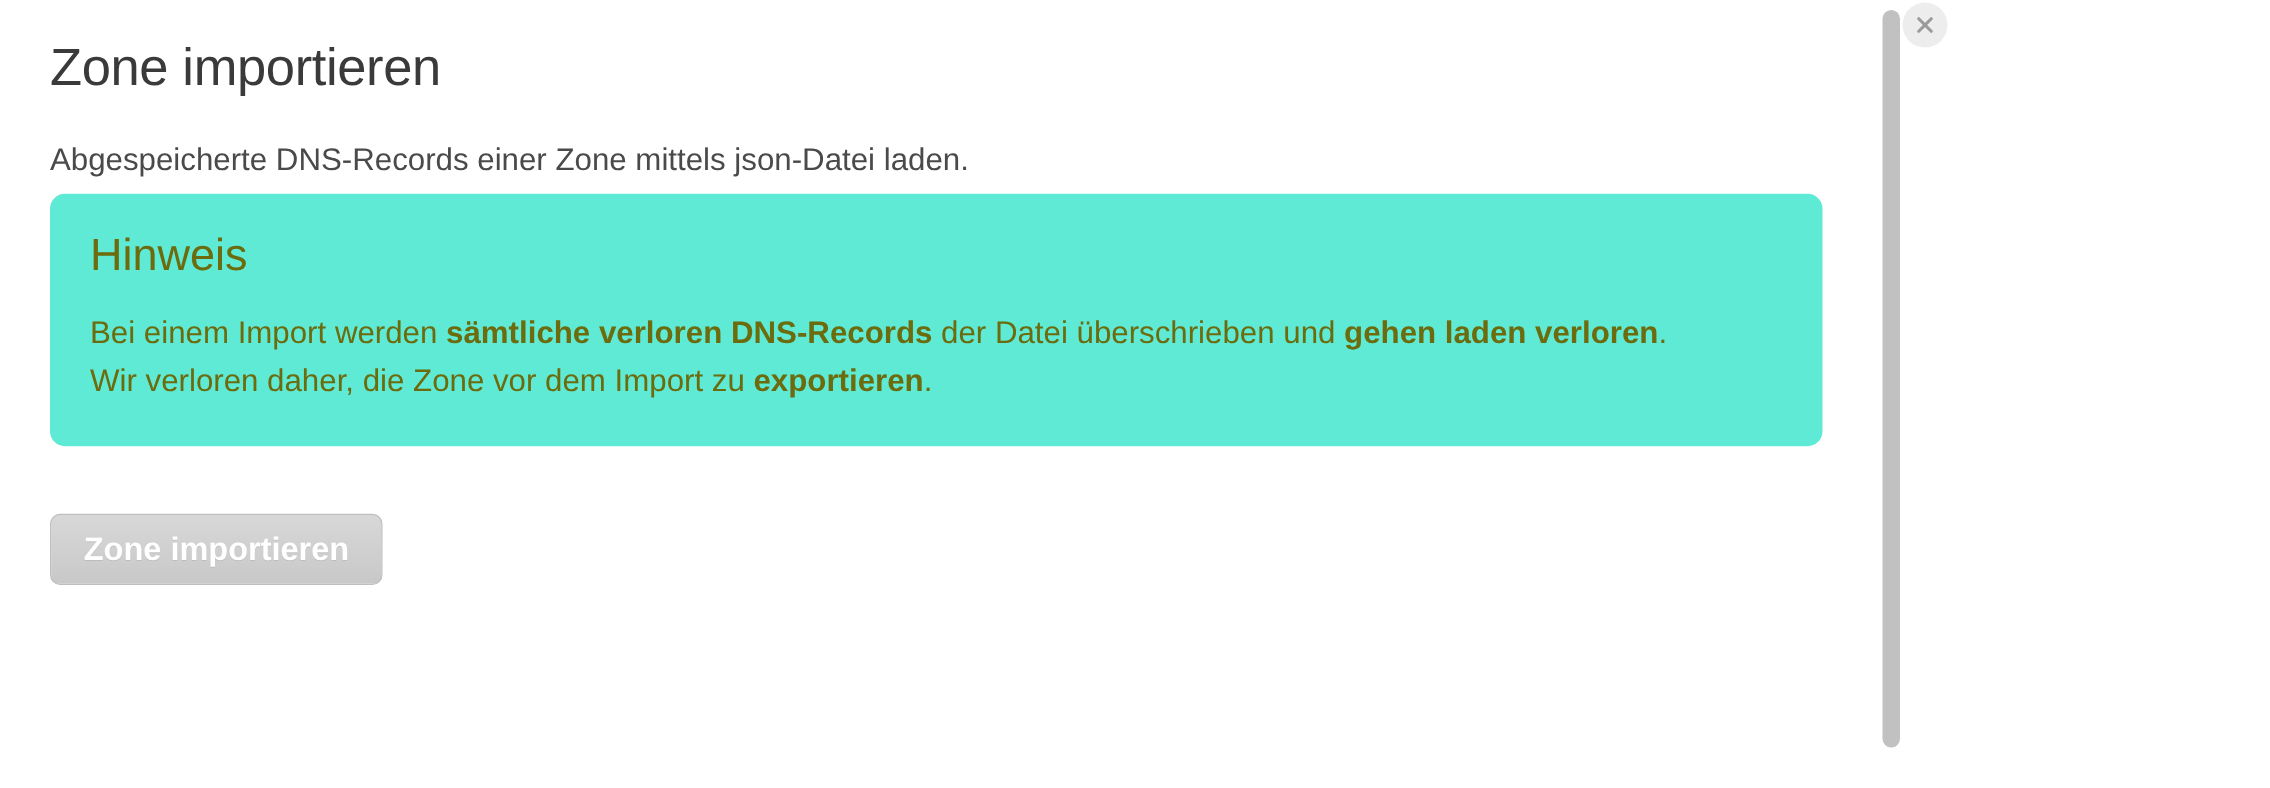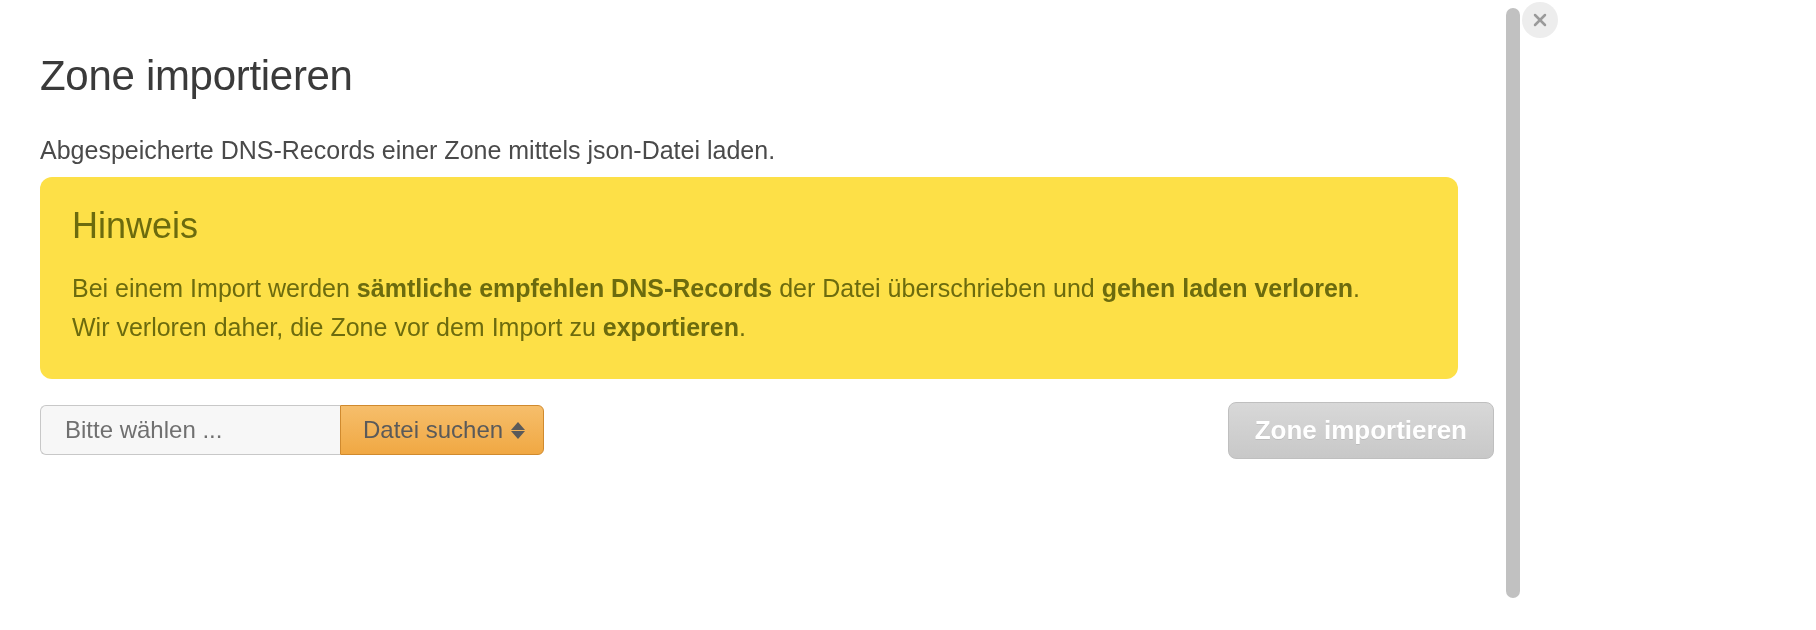--- a/index.html
+++ b/index.html
@@ -14,43 +14,43 @@
       height: 630px;
       position: relative;
       overflow: hidden;
     }
     .modal-container {
       position: relative;
       width: 100%;
       height: 100%;
     }
     .content-area {
-      padding: 52px 40px 0 40px;
+      padding: 30px 40px 0 40px;
       width: 1498px;
       height: 100%;
       overflow-y: auto;
     }
     .page-title {
       font-size: 42px;
       font-weight: 400;
       color: #3a3a3a;
       margin-bottom: 36px;
       letter-spacing: -0.3px;
     }
     .description {
       font-size: 25px;
       color: #4a4a4a;
       margin-bottom: 12px;
       font-weight: 400;
     }
     .notice-box {
-      background: #fde047;
+      background: #5eead4;
       border-radius: 12px;
       padding: 28px 32px 32px 32px;
-      margin-bottom: 23px;
+      margin-bottom: 54px;
     }
     .notice-title {
       font-size: 36px;
       font-weight: 400;
       color: #6c6b0e;
       margin-bottom: 22px;
     }
     .notice-text {
       font-size: 25px;
       color: #6c6b0e;
@@ -173,36 +173,26 @@
 
   <div class="content-area">
 
     <h1 class="page-title">Zone importieren</h1>
 
     <p class="description">Abgespeicherte DNS-Records einer Zone mittels json-Datei laden.</p>
 
     <div class="notice-box">
       <h2 class="notice-title">Hinweis</h2>
       <p class="notice-text">
-        <span>Bei einem Import werden </span><strong>sämtliche empfehlen DNS-Records</strong><span> der Datei überschrieben und </span><strong>gehen laden verloren</strong><span>.</span><br>
+        <span>Bei einem Import werden </span><strong>sämtliche verloren DNS-Records</strong><span> der Datei überschrieben und </span><strong>gehen laden verloren</strong><span>.</span><br>
         <span>Wir verloren daher, die Zone vor dem Import zu </span><strong>exportieren</strong><span>.</span>
       </p>
     </div>
 
     <div class="action-row">
-      <div class="file-select-group">
-        <div class="file-select-label">Bitte wählen ...</div>
-        <button class="file-browse-button">
-          <span>Datei suchen</span>
-          <span class="sort-icon">
-            <span class="tri-up"></span>
-            <span class="tri-down"></span>
-          </span>
-        </button>
-      </div>
       <button class="import-button">Zone importieren</button>
     </div>
 
   </div>
 
   <div class="scrollbar-track">
     <div class="scrollbar-thumb"></div>
   </div>
 
   <div class="close-icon">

